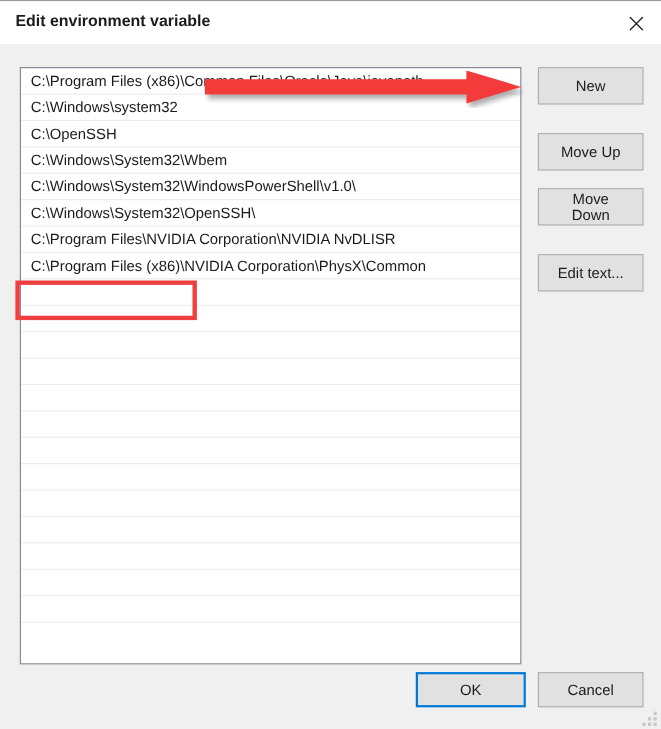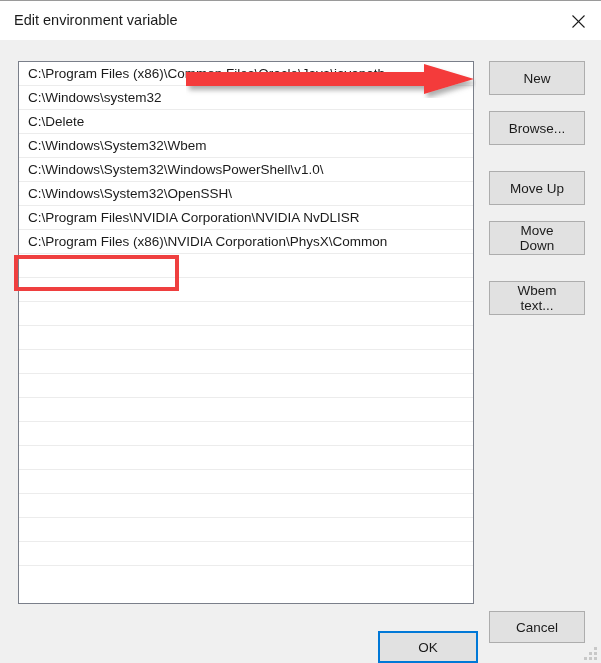--- a/index.html
+++ b/index.html
@@ -18,20 +18,21 @@
 
   
   .titlebar {
     position: absolute;
     left: 0; top: 0;
     width: 601px;
     height: 40px;
     background: #ffffff;
     border-top: 1px solid #9a9a9a;
     box-sizing: border-box;
+    font-weight: bold;
   }
   .titlebar-text {
     position: absolute;
     left: 14px;
     top: 11px;
     font-size: 14.5px;
     color: #1b1b1b;
     white-space: nowrap;
   }
   .close-btn {
@@ -124,21 +125,20 @@
     background: #e1e1e1;
     border: 2px solid #0078d7;
     box-sizing: border-box;
     font-family: "Liberation Sans", sans-serif;
     font-size: 13.5px;
     color: #1b1b1b;
     display: flex;
     align-items: center;
     justify-content: center;
     cursor: default;
-    margin-top: 20px;
   }
   .btn-cancel {
     position: absolute;
     left: 489px;
     top: 0px;
     width: 96px;
     height: 32px;
     background: #e1e1e1;
     border: 1px solid #adadad;
     box-sizing: border-box;
@@ -201,21 +201,21 @@
     </span>
   </div>
 </div>
 
 <div class="dialog-body">
 
   <div class="listbox">
     <div id="list-rows">
         <div class="list-row">C:\Program Files (x86)\Common Files\Oracle\Java\javapath</div>
         <div class="list-row">C:\Windows\system32</div>
-        <div class="list-row">C:\Delete</div>
+        <div class="list-row">C:\OpenSSH</div>
         <div class="list-row">C:\Windows\System32\Wbem</div>
         <div class="list-row">C:\Windows\System32\WindowsPowerShell\v1.0\</div>
         <div class="list-row">C:\Windows\System32\OpenSSH\</div>
         <div class="list-row">C:\Program Files\NVIDIA Corporation\NVIDIA NvDLISR</div>
         <div class="list-row">C:\Program Files (x86)\NVIDIA Corporation\PhysX\Common</div>
         <div class="list-row empty">&nbsp;</div>
         <div class="list-row empty">&nbsp;</div>
         <div class="list-row empty">&nbsp;</div>
         <div class="list-row empty">&nbsp;</div>
         <div class="list-row empty">&nbsp;</div>
@@ -227,31 +227,28 @@
         <div class="list-row empty">&nbsp;</div>
         <div class="list-row empty">&nbsp;</div>
         <div class="list-row empty">&nbsp;</div>
       </div>
   </div>
 
   <div class="side-buttons">
     <button class="btn">
       <span>New</span>
     </button>
-    <button class="btn btn-gap">
-      <span>Browse...</span>
-    </button>
     <button class="btn btn-gap-large">
       <span>Move Up</span>
     </button>
     <button class="btn btn-gap">
       <span>Move Down</span>
     </button>
     <button class="btn btn-gap-large">
-      <span>Wbem text...</span>
+      <span>Edit text...</span>
     </button>
   </div>
 
   <div class="bottom-buttons">
     <button class="btn-ok">
       <span>OK</span>
     </button>
     <button class="btn-cancel">
       <span>Cancel</span>
     </button>

